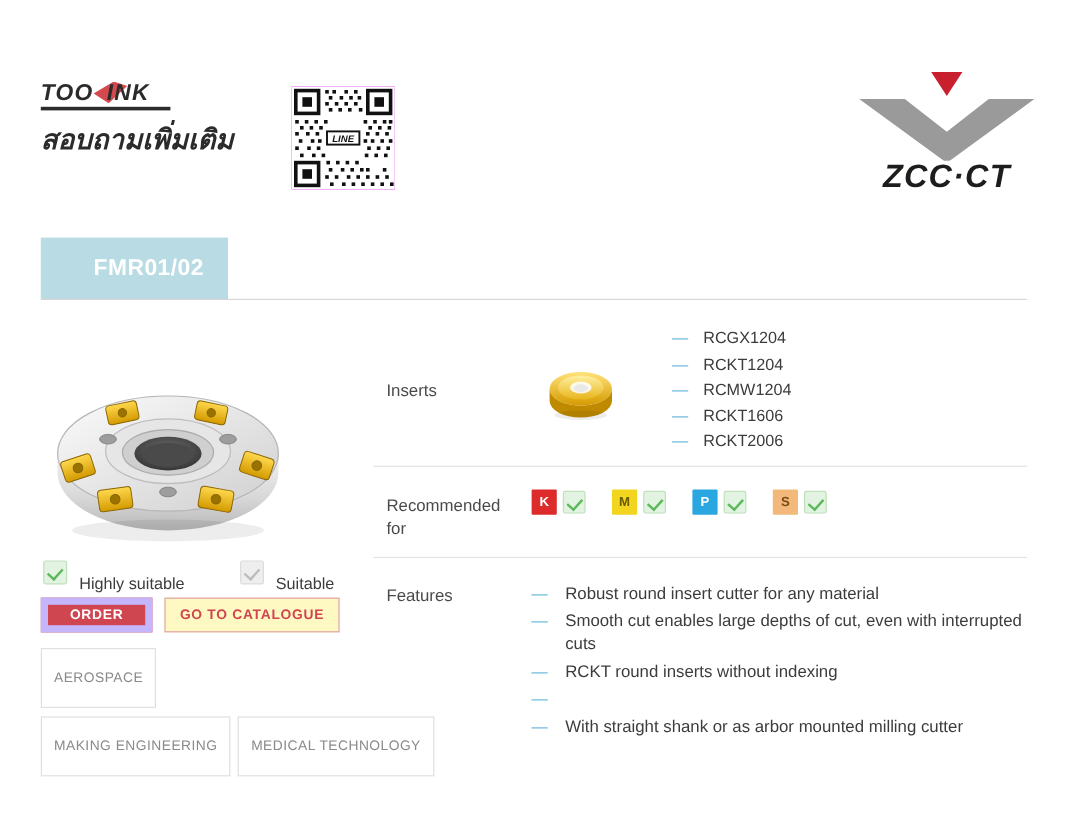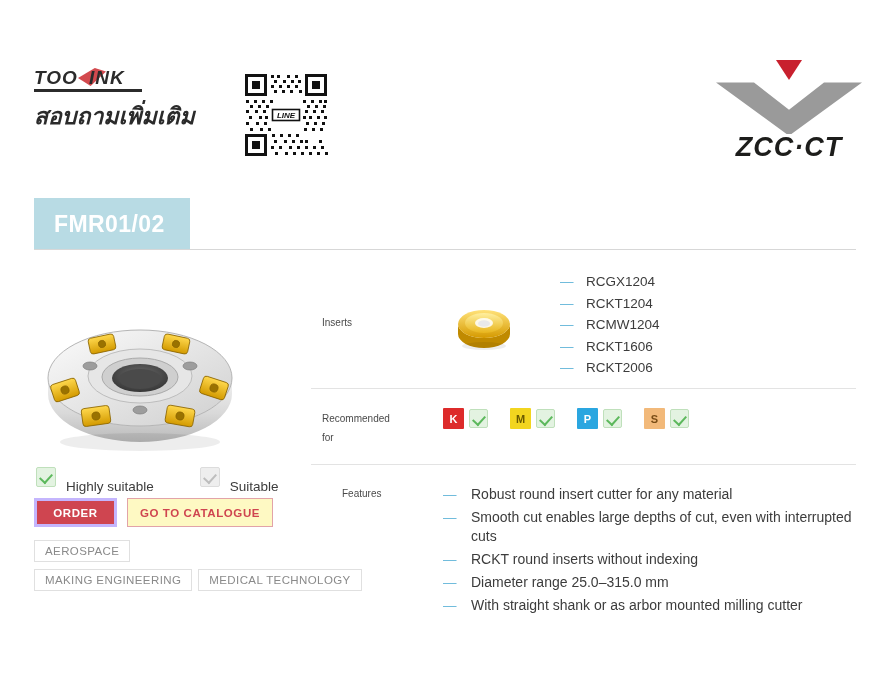--- a/index.html
+++ b/index.html
@@ -56,21 +56,21 @@
     font-weight: bold; font-size: 27px; letter-spacing: 1px; color: #1d1d1b;
     margin-top: 2px;
   }
 
   
   .title-tab {
     position: absolute; left: 34px; top: 198px; width: 156px; height: 52px;
     background: #b8dbe4; display: flex; align-items: center; padding-left: 20px;
   }
   .title-tab span {
-    font-size: 23px; font-weight: bold; color: #ffffff; letter-spacing: 0.4px;
+    font-size: 19px; font-weight: bold; color: #ffffff; letter-spacing: 0.4px; margin-left: 24px;
   }
   .title-rule {
     position: absolute; left: 34px; top: 249px; width: 822px; height: 1px; background: #d7d7d7;
   }
 
   
   .product-image { position: absolute; left: 30px; top: 282px; width: 220px; height: 180px; }
 
   .legend { position: absolute; left: 36px; top: 460px; display: flex; align-items: center; gap: 10px; }
   .legend .chk-lg { width: 20px; height: 20px; }
@@ -87,35 +87,35 @@
     width: 6px; height: 10px; border: solid #5cb85c; border-width: 0 2px 2px 0;
     transform: rotate(42deg);
   }
   .chk.grey::after { border-color: #bdbdbd; }
 
   .btn-row { position: absolute; left: 34px; top: 498px; display: flex; gap: 10px; }
   .btn {
     height: 29px; display: inline-flex; align-items: center; justify-content: center;
     font-size: 11.5px; font-weight: bold; letter-spacing: 0.6px; cursor: pointer;
   }
-  .btn-order { width: 83px; background: #cf4550; color: #ffffff; border: 3px solid #c4b5fd; }
+  .btn-order { width: 93px; background: #cf4550; color: #ffffff; border: 6px solid #c4b5fd; }
   .btn-cat { width: 146px; background: #fef9c3; color: #cf4550; border: 1px solid #e2a3a8; }
 
   .tags { position: absolute; left: 34px; top: 540px; width: 330px; }
   .tag-line { display: flex; gap: 6px; margin-bottom: 7px; }
   .tag {
     border: 1px solid #e0e0e0; background: #ffffff; color: #8a8a8a;
-    font-size: 11.5px; letter-spacing: 0.4px; padding: 4px 10px; white-space: nowrap;
+    font-size: 11.5px; letter-spacing: 0.4px; padding: 18px 10px; white-space: nowrap;
   }
 
   
   .divider { position: absolute; left: 311px; width: 545px; height: 1px; background: #e3e3e3; }
 
   .row-label {
-    position: absolute; font-size: 10px; color: #4a4a4a;
+    position: absolute; font-size: 14px; color: #4a4a4a;
   }
 
   
   .insert-img { position: absolute; left: 452px; top: 296px; width: 64px; height: 60px; }
   .insert-list { position: absolute; left: 560px; top: 271px; }
   .insert-item { display: flex; align-items: center; height: 21.5px; }
   .insert-item .dash { color: #5fb4d8; width: 26px; font-size: 13.5px; }
   .insert-item .txt { font-size: 13.5px; color: #3c3c3c; }
 
   
@@ -431,38 +431,37 @@
       <span class="chk green chk-sm"></span>
     </span>
     <span class="rec-item">
       <span class="mat-box s">S</span>
       <span class="chk green chk-sm"></span>
     </span>
   </div>
 
   <div class="divider" style="top:464px;"></div>
 
-  <div class="row-label" style="left:322px; top:488px;margin-left:20px;">Features</div>
+  <div class="row-label" style="left:322px; top:488px;">Features</div>
 
   <div class="feat-list">
     <div class="feat-item">
       <span class="dash">—</span>
       <span class="txt">Robust round insert cutter for any material</span>
     </div>
     <div class="feat-item">
       <span class="dash">—</span>
       <span class="txt">Smooth cut enables large depths of cut, even with interrupted cuts</span>
     </div>
     <div class="feat-item">
       <span class="dash">—</span>
       <span class="txt">RCKT round inserts without indexing</span>
     </div>
     <div class="feat-item">
       <span class="dash">—</span>
-      <span class="txt">Diameter range 25.0–315.0 mm</span>
     </div>
     <div class="feat-item">
       <span class="dash">—</span>
       <span class="txt">With straight shank or as arbor mounted milling cutter</span>
     </div>
   </div>
 
 </div>
 
 </body></html>

